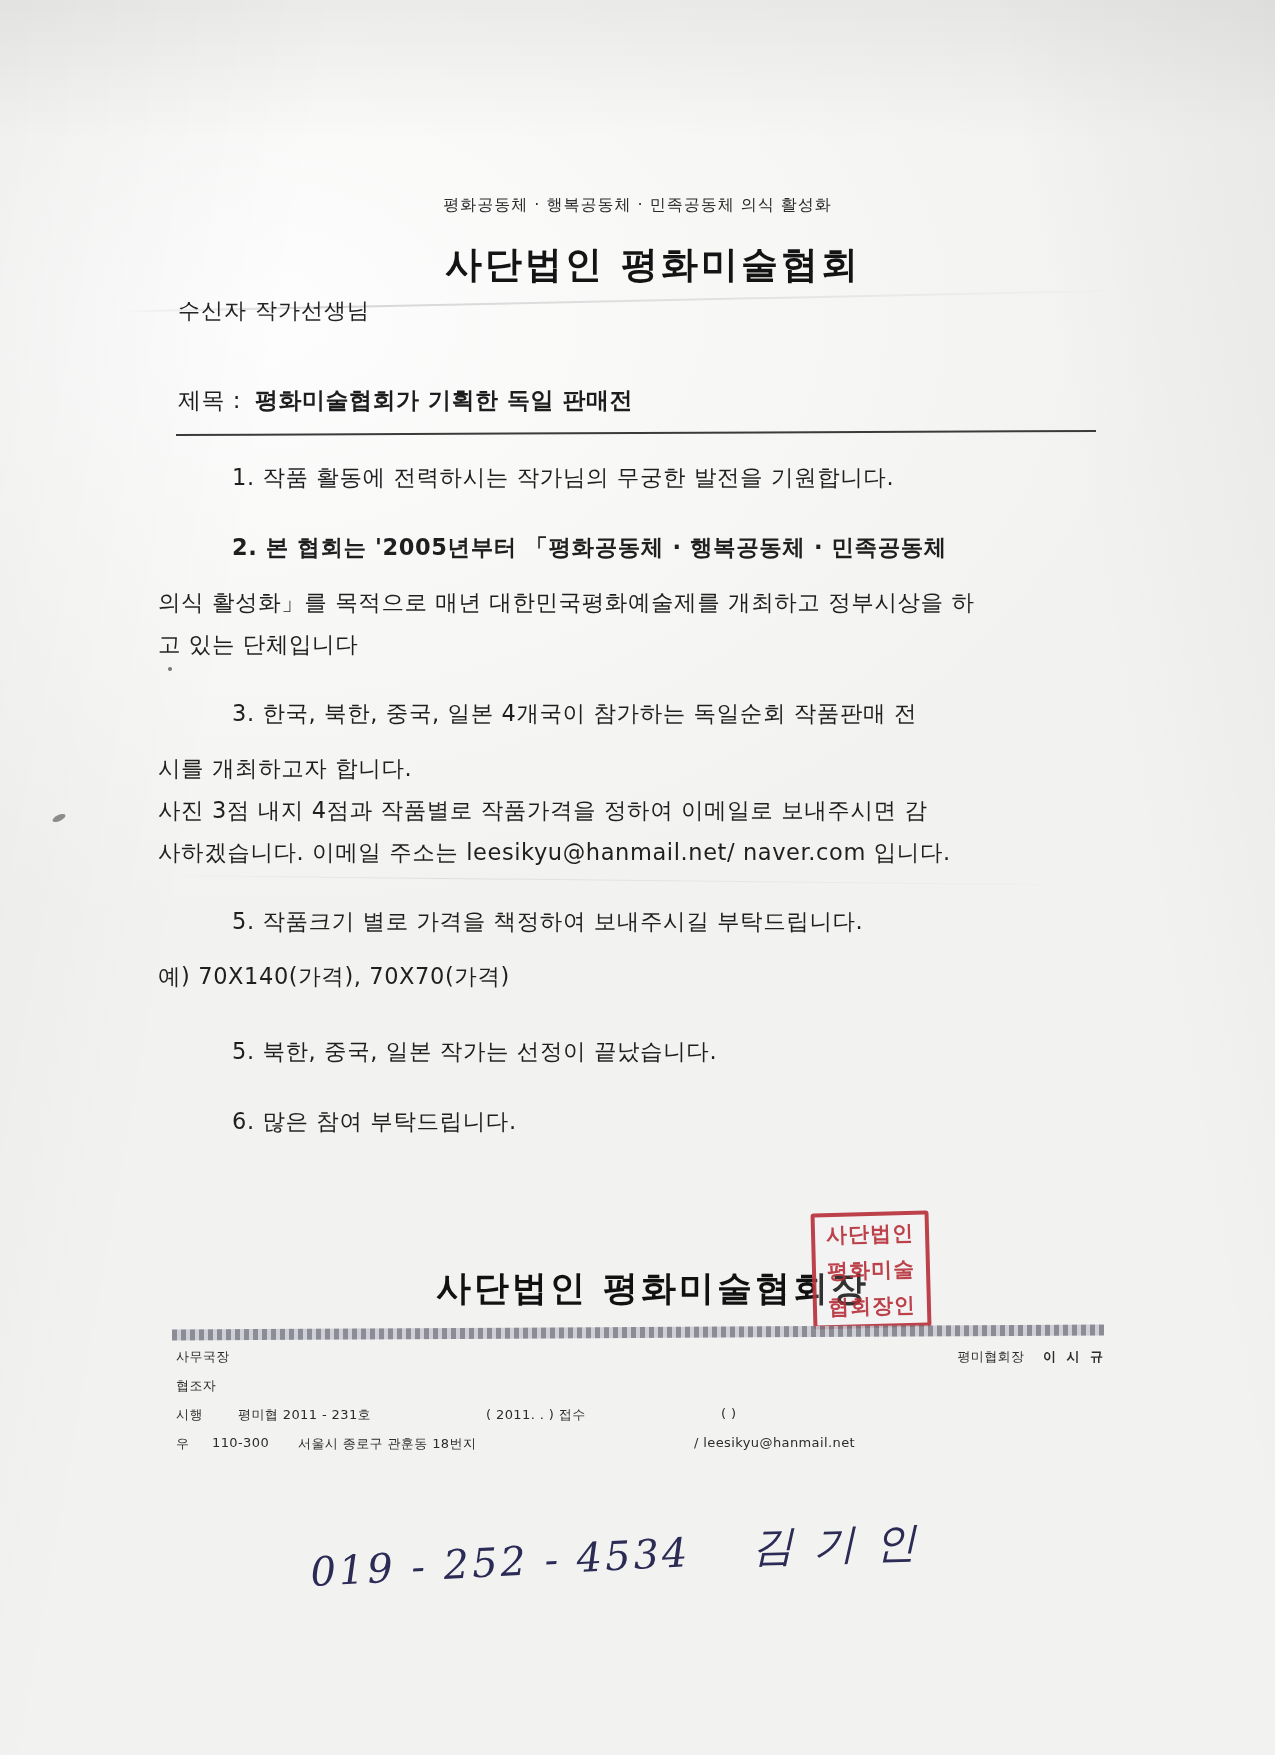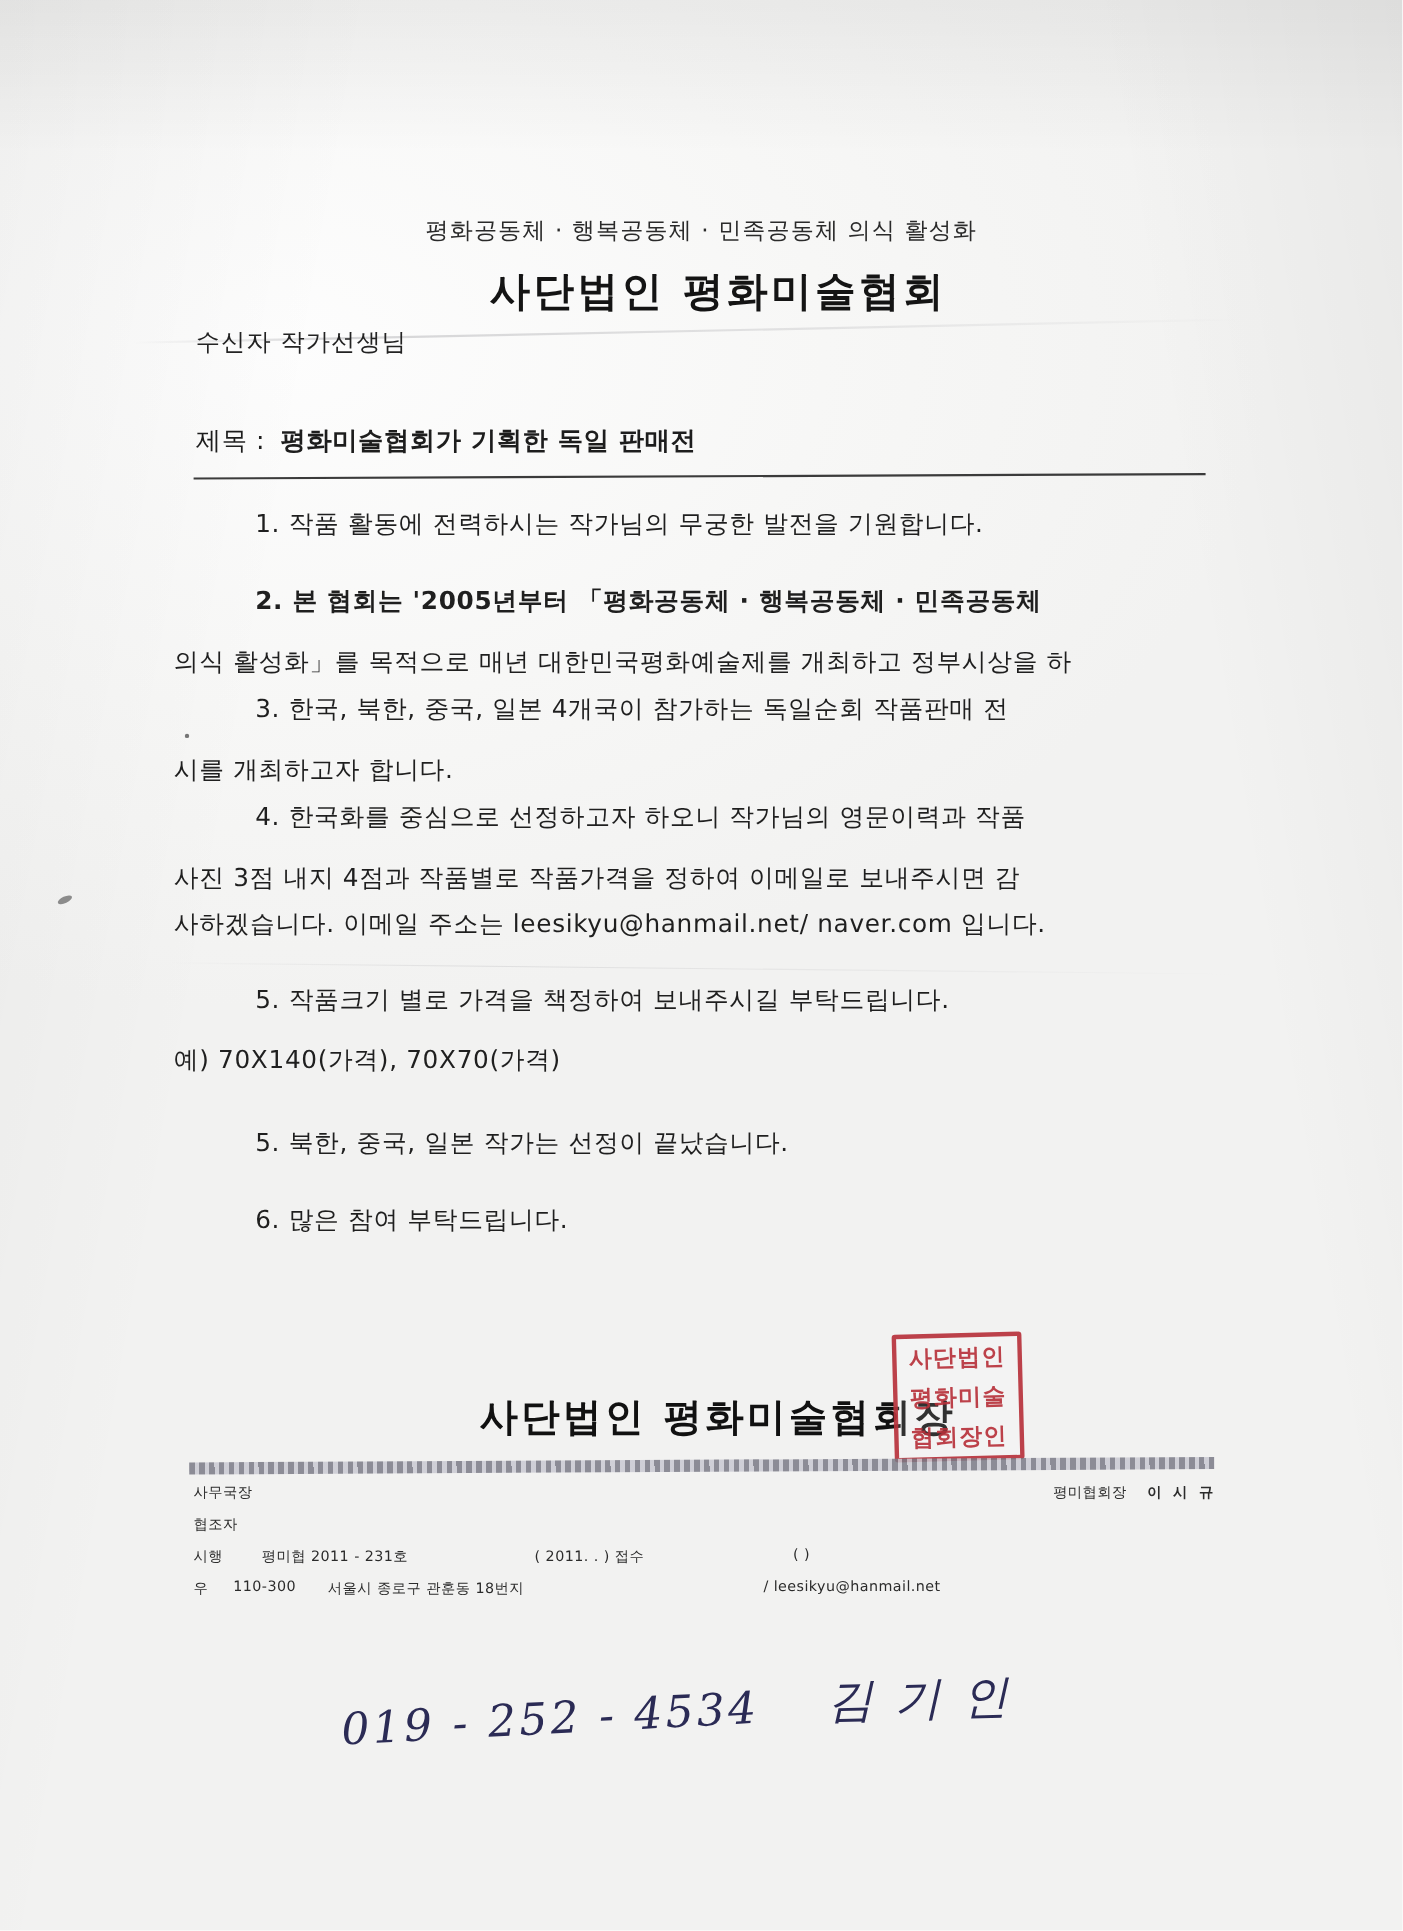--- a/index.html
+++ b/index.html
@@ -63,21 +63,21 @@
     width: 1275px;
     height: 1755px;
   }
 
   
   .org-tagline {
     position: absolute;
     top: 195px;
     left: 0; right: 0;
     text-align: center;
-    font-size: 21px;
+    font-size: 16px;
     letter-spacing: 1px;
     color: #2a2a2a;
   }
   .org-title {
     position: absolute;
     top: 240px;
     left: 0; right: 0;
     text-align: center;
     font-size: 37px;
     font-weight: bold;
@@ -272,29 +272,27 @@
   <div class="body-wrap">
 
     <div class="para">
       <span class="indent"></span><span>1. 작품 활동에 전력하시는 작가님의 무궁한 발전을 기원합니다.</span>
     </div>
 
     <div class="para tight">
       <span class="indent"></span><span class="bold">2. 본 협회는 '2005년부터 「평화공동체 · 행복공동체 · 민족공동체</span>
     </div>
     <div class="sub-line">의식 활성화」를 목적으로 매년 대한민국평화예술제를 개최하고 정부시상을 하</div>
+    <div class="sub-line" style="margin-bottom:26px">고 있는 단체입니다</div>
 
     <div class="para tight">
       <span class="indent"></span><span>3. 한국, 북한, 중국, 일본 4개국이 참가하는 독일순회 작품판매 전</span>
     </div>
     <div class="sub-line" style="">시를 개최하고자 합니다.</div>
 
-    <div class="para tight">
-      <span class="indent"></span><span>4. 한국화를 중심으로 선정하고자 하오니 작가님의 영문이력과 작품</span>
-    </div>
     <div class="sub-line">사진 3점 내지 4점과 작품별로 작품가격을 정하여 이메일로 보내주시면 감</div>
     <div class="sub-line email-mono" style="margin-bottom:26px">사하겠습니다. 이메일 주소는 leesikyu@hanmail.net/ naver.com 입니다.</div>
 
     <div class="para tight">
       <span class="indent"></span><span>5. 작품크기 별로 가격을 책정하여 보내주시길 부탁드립니다.</span>
     </div>
     <div class="sub-line" style="margin-bottom:32px">예) 70X140(가격), 70X70(가격)</div>
 
     <div class="para">
       <span class="indent"></span><span>5. 북한, 중국, 일본 작가는 선정이 끝났습니다.</span>

